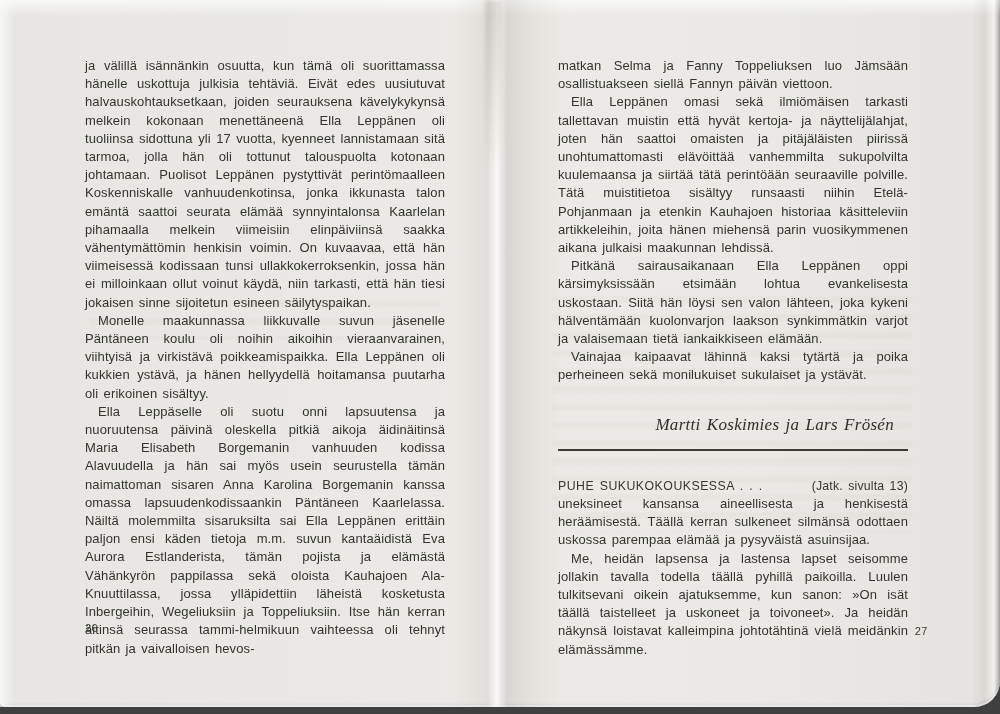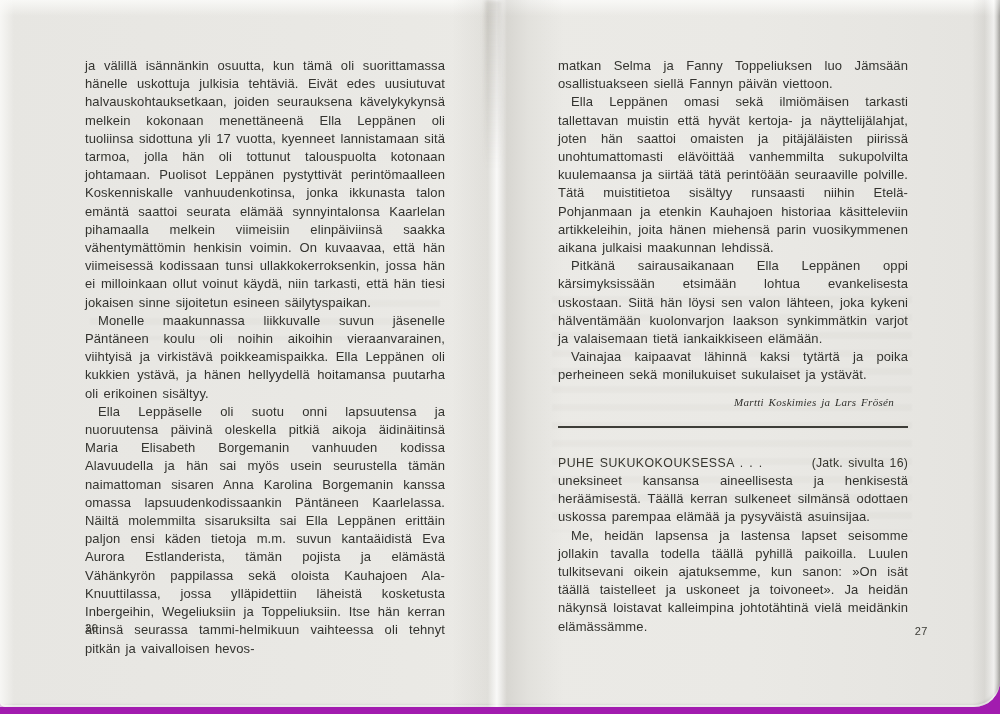--- a/index.html
+++ b/index.html
@@ -5,21 +5,21 @@
   html, body {
     margin: 0; padding: 0;
     width: 1000px; height: 714px;
     background: #0c0c0a;
     font-family: "Liberation Sans", sans-serif;
     overflow: hidden;
   }
   .scene {
     position: relative;
     width: 1000px; height: 714px;
-    background: #a21caf;
+    background: #404040;
     overflow: hidden;
   }
   
   .spread {
     position: absolute;
     left: 0; top: 0;
     width: 1000px; height: 707px;
     background: linear-gradient(90deg, #e7e6e2 0%, #e9e8e4 30%, #ebeae6 52%, #eae9e5 75%, #e5e4e0 97%, #dddcd8 100%);
     border-bottom-right-radius: 26px;
     border-bottom-left-radius: 5px;
@@ -84,26 +84,26 @@
     text-align: justify;
     letter-spacing: 0.1px;
     word-spacing: 1.6px;
   }
   .textcol.left  { left: 85px;  top: 57px; width: 360px; }
   .textcol.right { left: 558px; top: 57px; width: 350px; }
   p.para { margin: 0; padding: 0; }
   p.para.indent { text-indent: 13px; }
 
   .signature {
-    margin-top: 8px;
+    margin-top: 31px;
     text-align: right;
     padding-right: 14px;
     font-family: "Liberation Serif", serif;
     font-style: italic;
-    font-size: 11px;
+    font-size: 17px;
     letter-spacing: 0.3px;
     color: #2f2f2b;
   }
   .rule {
     margin-top: 15px;
     border: none;
     border-top: 2px solid #3d3d38;
     width: 100%;
     height: 0;
   }
@@ -153,21 +153,21 @@
         <p class="para indent">Ella Leppänen omasi sekä ilmiömäisen tarkasti tallettavan muistin että hyvät kertoja- ja näyttelijälahjat, joten hän saattoi omaisten ja pitäjäläisten piirissä unohtumattomasti elävöittää vanhemmilta sukupolvilta kuulemaansa ja siirtää tätä perintöään seuraaville polville. Tätä muistitietoa sisältyy runsaasti niihin Etelä-Pohjanmaan ja etenkin Kauhajoen historiaa käsitteleviin artikkeleihin, joita hänen miehensä parin vuosikymmenen aikana julkaisi maakunnan lehdissä.</p>
         <p class="para indent">Pitkänä sairausaikanaan Ella Leppänen oppi kärsimyksissään etsimään lohtua evankelisesta uskostaan. Siitä hän löysi sen valon lähteen, joka kykeni hälventämään kuolonvarjon laakson synkimmätkin varjot ja valaisemaan tietä iankaikkiseen elämään.</p>
         <p class="para indent">Vainajaa kaipaavat lähinnä kaksi tytärtä ja poika perheineen sekä monilukuiset sukulaiset ja ystävät.</p>
 
         <div class="signature">Martti Koskimies ja Lars Frösén</div>
 
         <hr class="rule">
 
         <div class="section-head">
           <span class="section-title">PUHE SUKUKOKOUKSESSA . . .</span>
-          <span class="section-note">(Jatk. sivulta 16)</span>
+          <span class="section-note">(Jatk. sivulta 13)</span>
         </div>
 
         <p class="para bottom-first">uneksineet kansansa aineellisesta ja henkisestä heräämisestä. Täällä kerran sulkeneet silmänsä odottaen uskossa parempaa elämää ja pysyväistä asuinsijaa.</p>
         <p class="para indent">Me, heidän lapsensa ja lastensa lapset seisomme jollakin tavalla todella täällä pyhillä paikoilla. Luulen tulkitsevani oikein ajatuksemme, kun sanon: »On isät täällä taistelleet ja uskoneet ja toivoneet». Ja heidän näkynsä loistavat kalleimpina johtotähtinä vielä meidänkin elämässämme.</p>
       </div>
       <div class="pagenum right">27</div>
     </div>
 
     <div class="gutter"></div>
     <div class="crease-top"></div>

